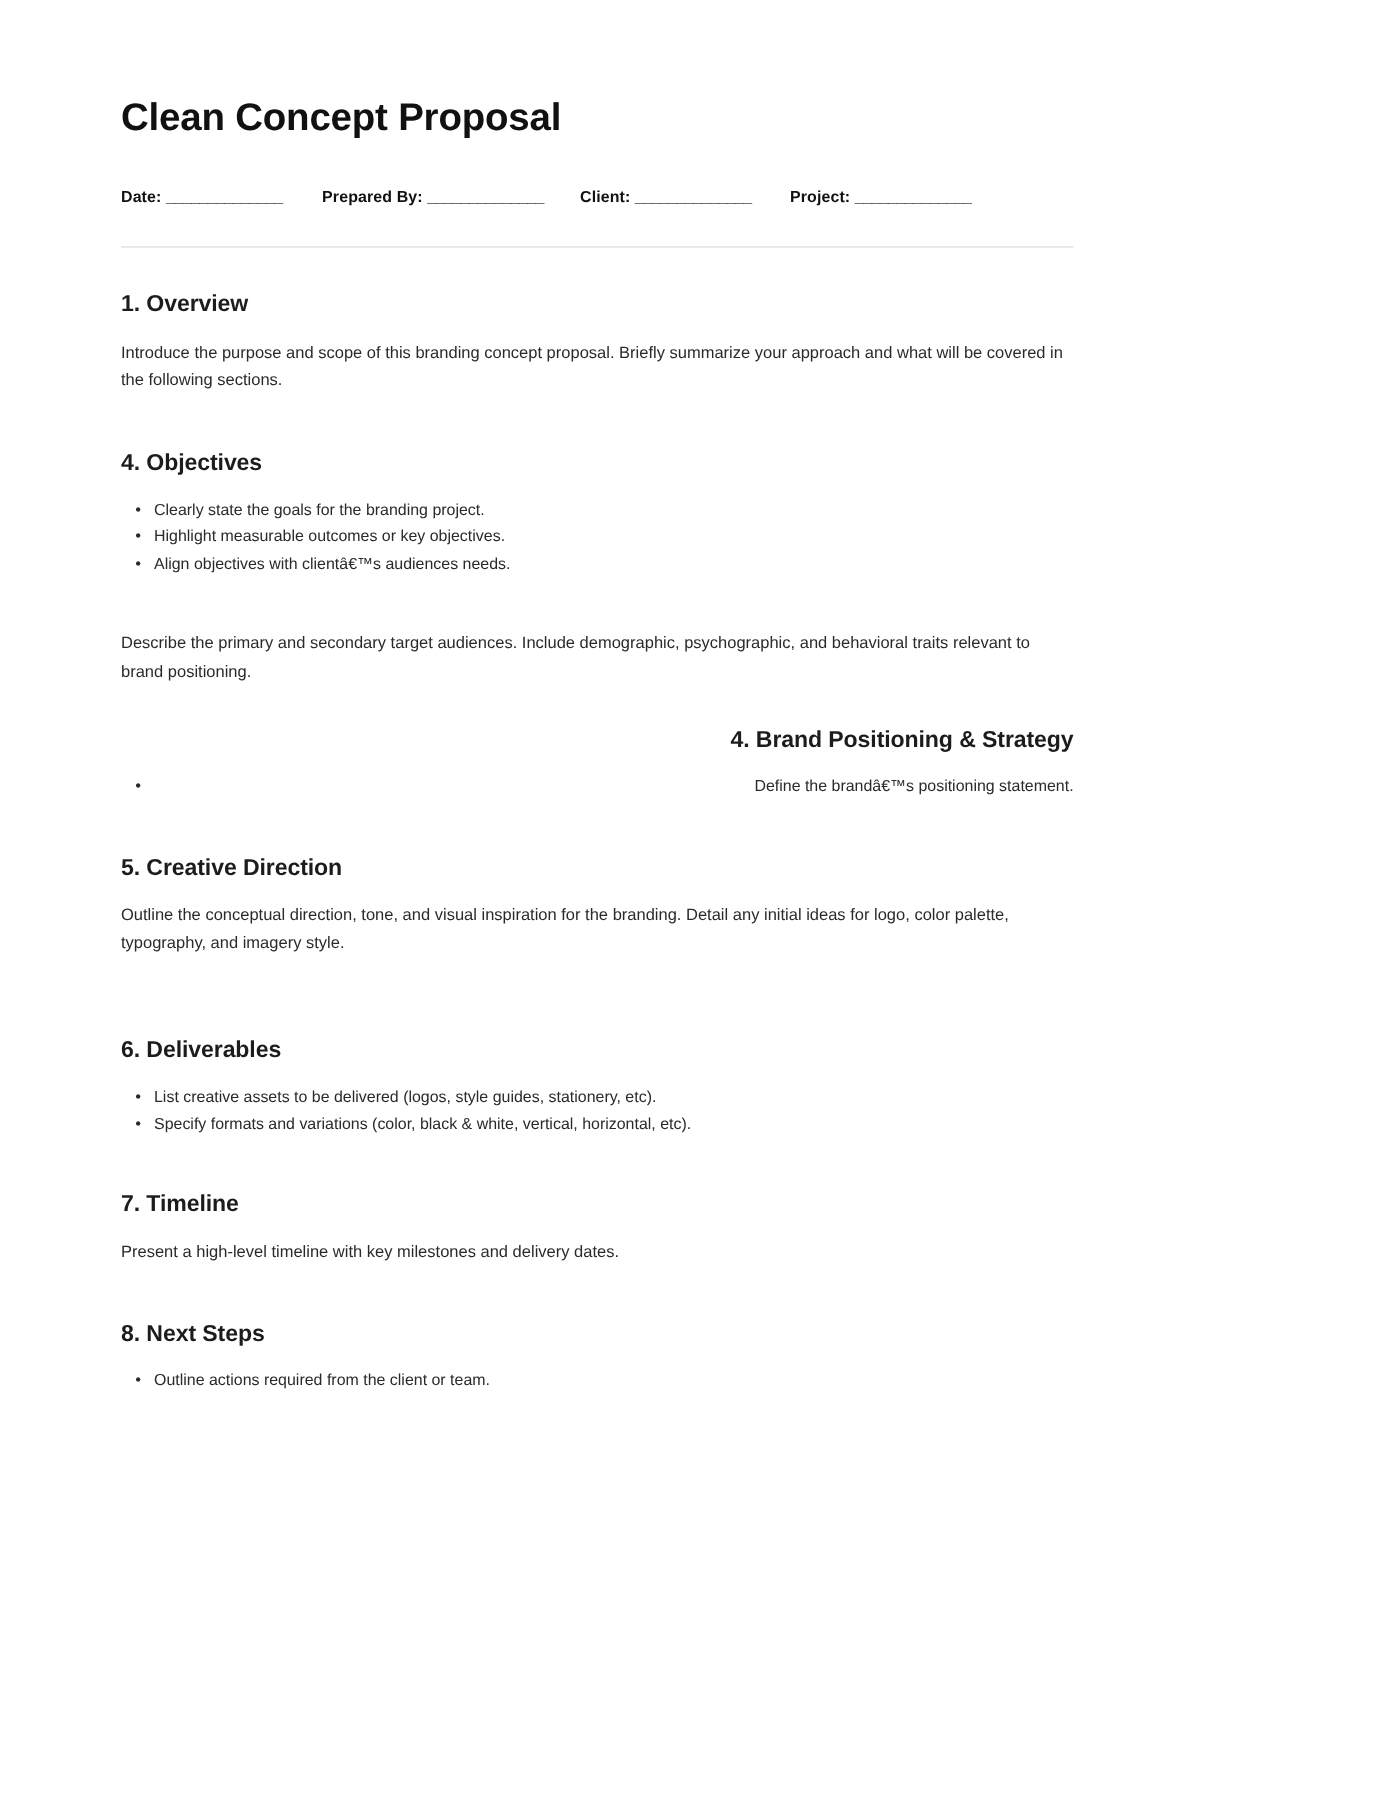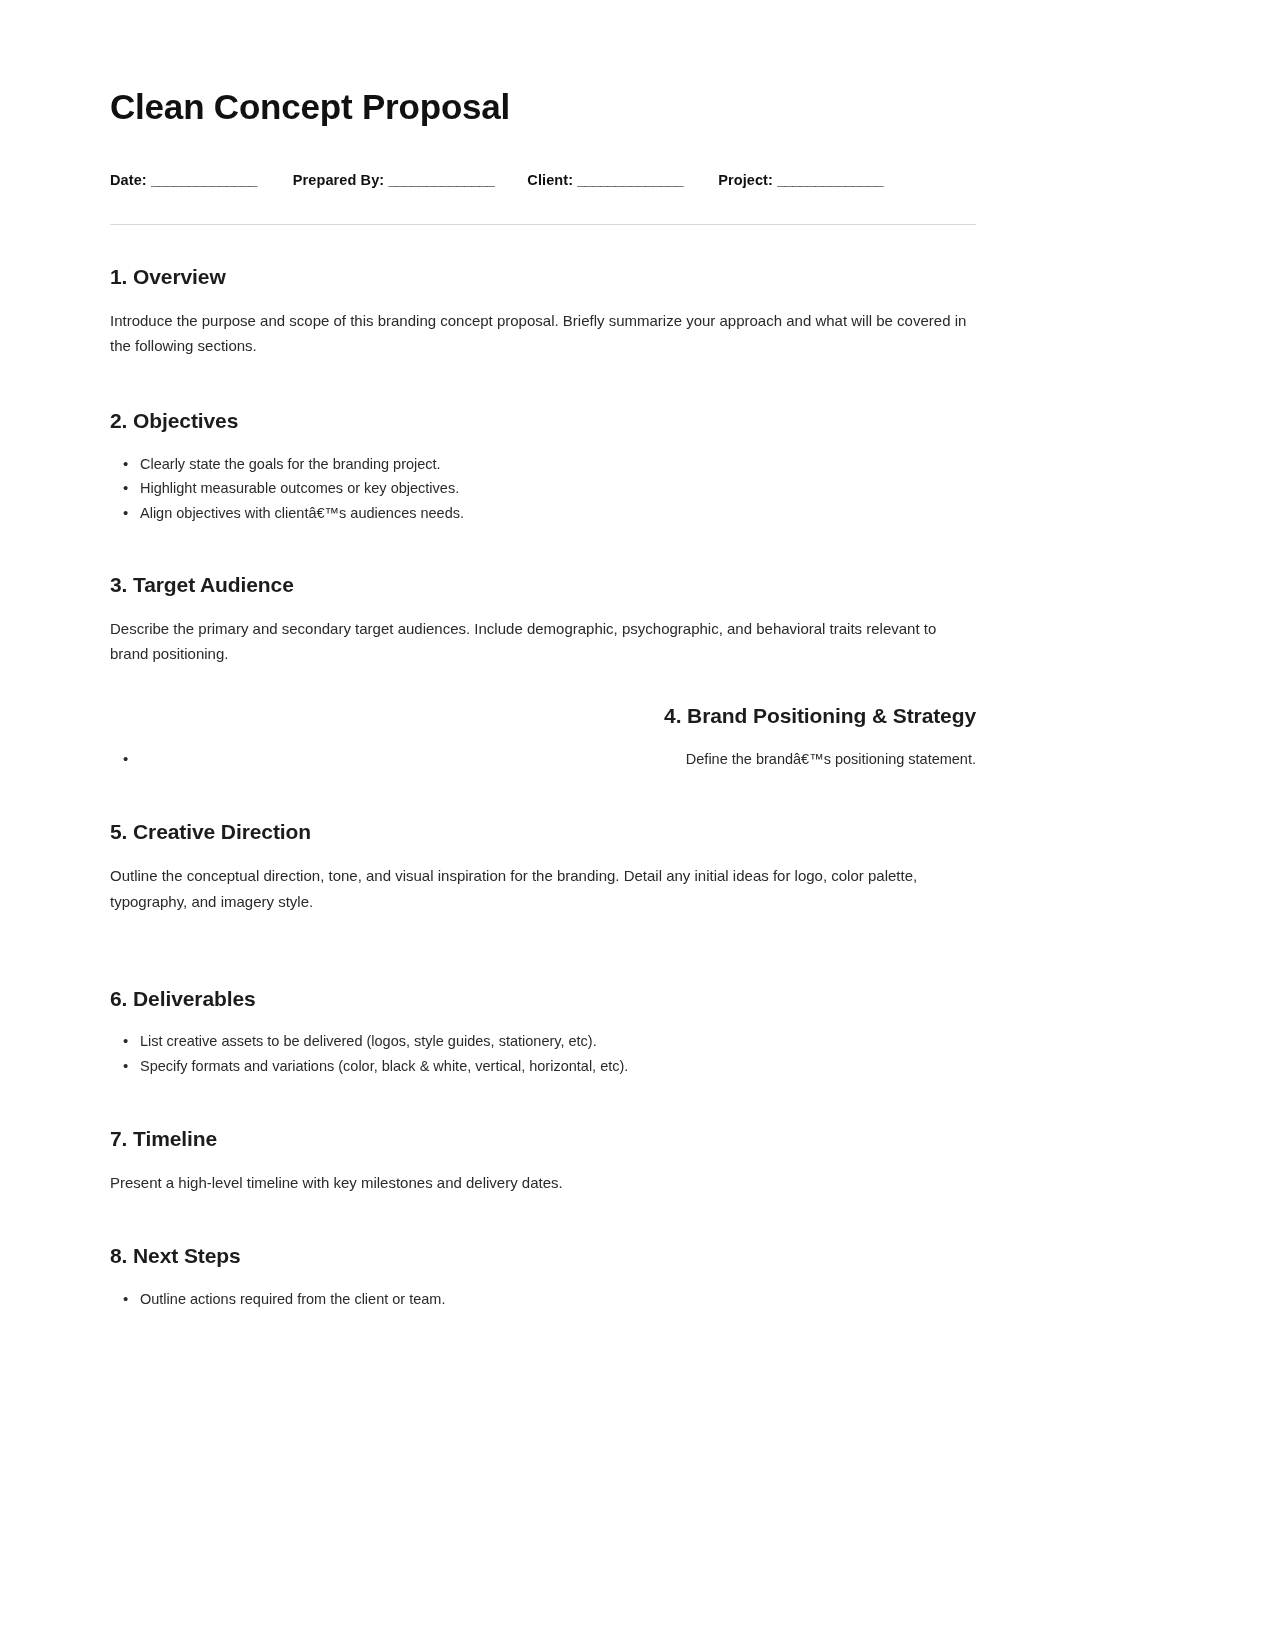--- a/index.html
+++ b/index.html
@@ -143,30 +143,29 @@
   </div>
 
   <hr class="divider">
 
   <section class="section s1">
     <h2 class="section-heading">1. Overview</h2>
     <p class="section-body">Introduce the purpose and scope of this branding concept proposal. Briefly summarize your approach and what will be covered in the following sections.</p>
   </section>
 
   <section class="section s2">
-    <h2 class="section-heading">2. Objectives</h2>
+    <h2 class="section-heading">4. Objectives</h2>
     <ul class="section-list">
       <li>Clearly state the goals for the branding project.</li>
       <li>Highlight measurable outcomes or key objectives.</li>
       <li>Align objectives with clientâ€™s audiences needs.</li>
     </ul>
   </section>
 
   <section class="section s3">
-    <h2 class="section-heading">3. Target Audience</h2>
     <p class="section-body">Describe the primary and secondary target audiences. Include demographic, psychographic, and behavioral traits relevant to brand positioning.</p>
   </section>
 
   <section class="section s4">
     <h2 class="section-heading">4. Brand Positioning &amp; Strategy</h2>
     <ul class="section-list">
       <li>Define the brandâ€™s positioning statement.</li>
     </ul>
   </section>
 

